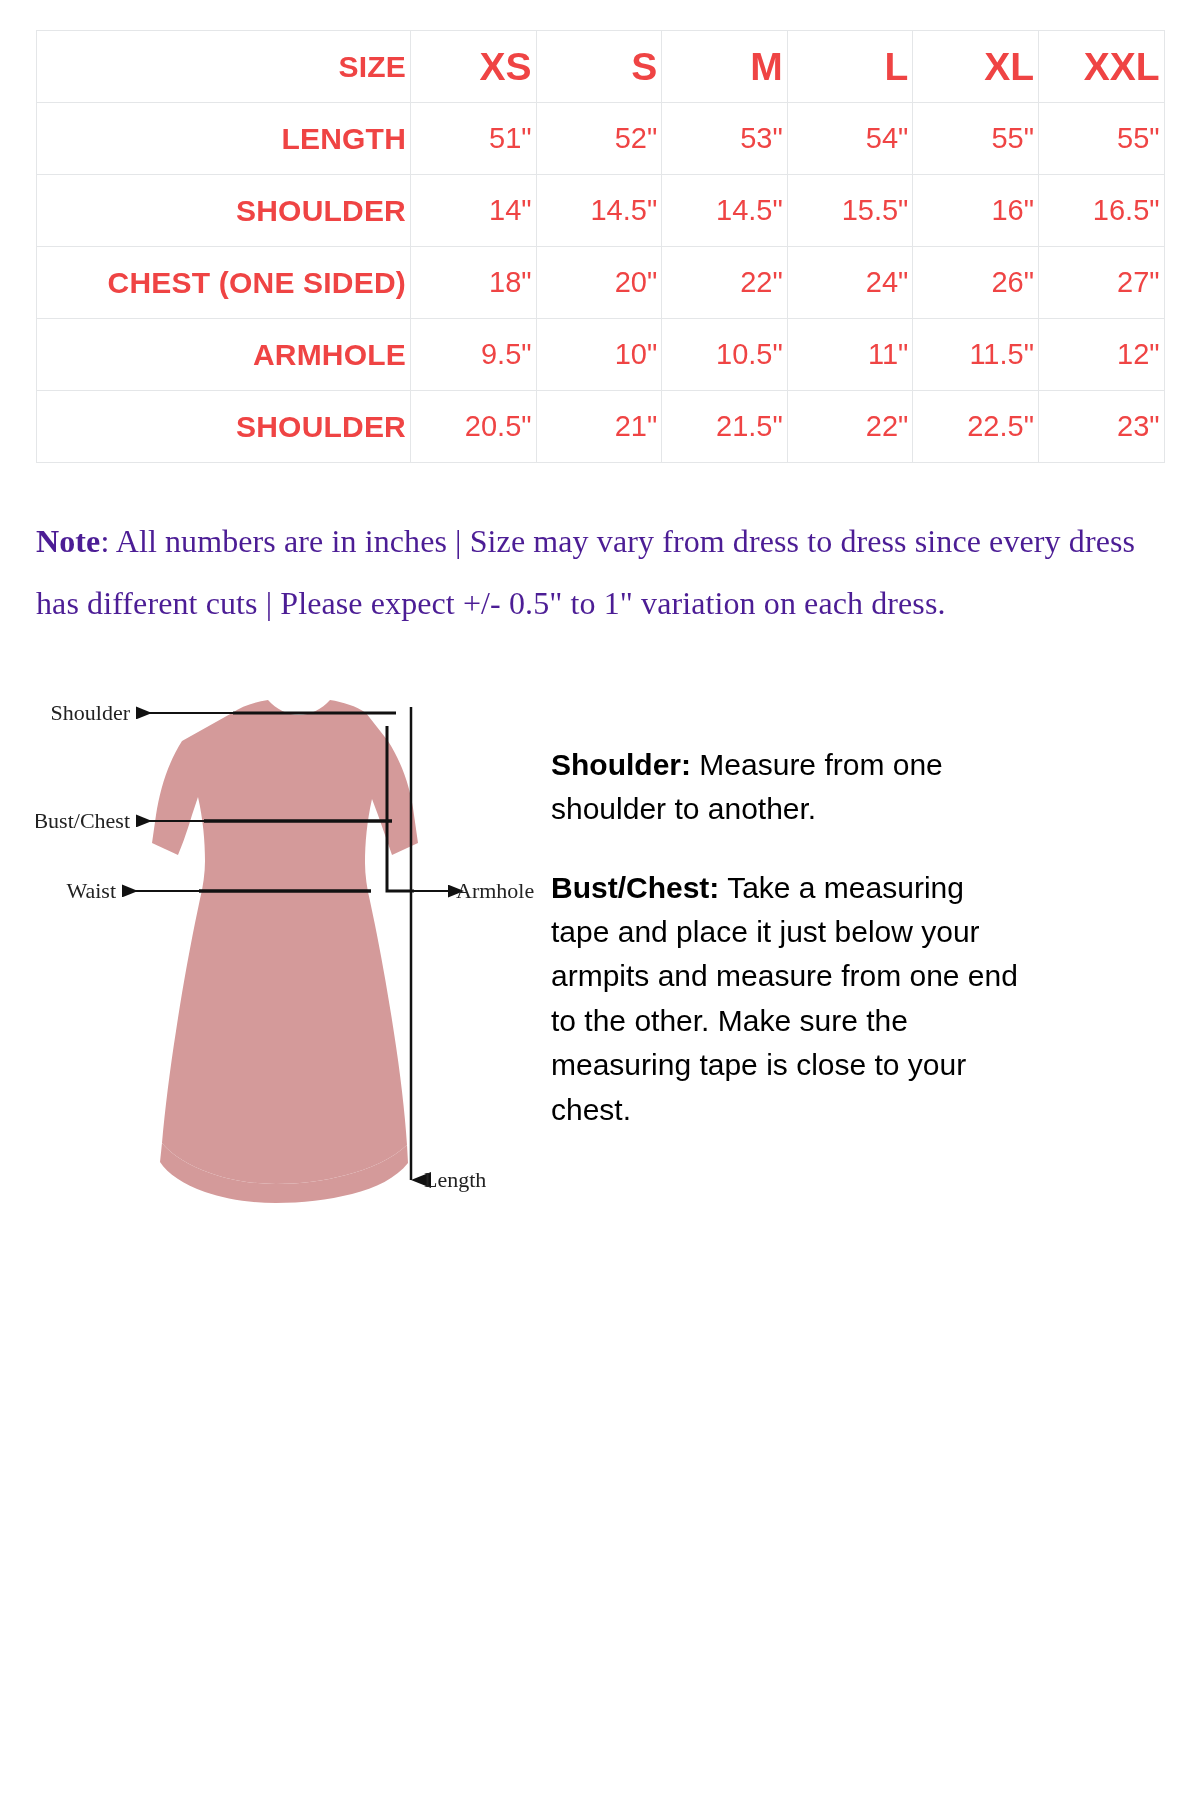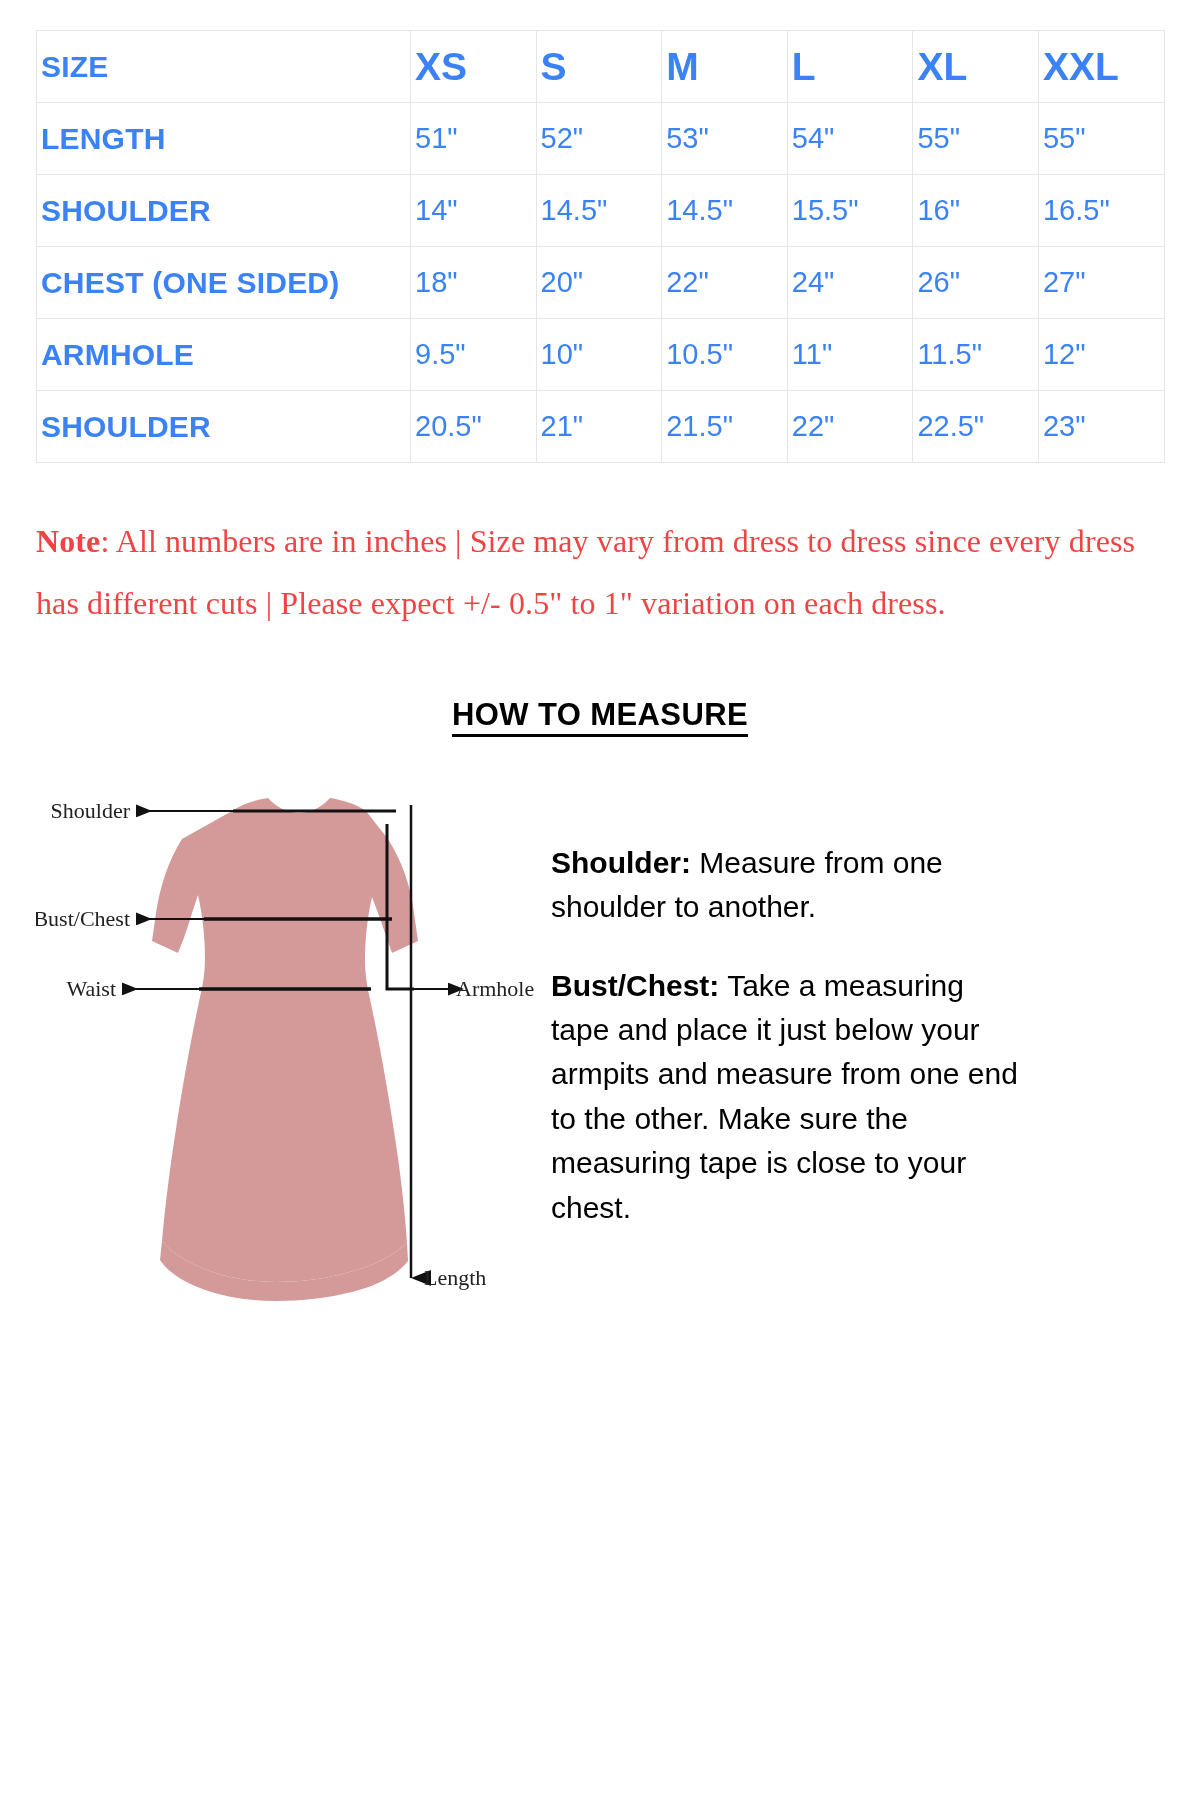--- a/index.html
+++ b/index.html
@@ -26,25 +26,25 @@
 
   
   .size-table {
     width: 1128px;
     border-collapse: collapse;
     table-layout: fixed;
     margin: 0 auto;
   }
   .size-table td, .size-table th {
     border: 1.5px solid #e4e6e8;
-    text-align: left;
+    text-align: right;
     vertical-align: middle;
     height: 72px;
     font-weight: bold;
-    color: #3b82f6;
+    color: #ef4444;
     padding: 0 4px;
   }
   .size-table .col-label {
     width: 374px;
     font-size: 30px;
     letter-spacing: 0.2px;
   }
   .size-table .col-size {
     width: 125.6px;
     font-size: 39px;
@@ -60,21 +60,21 @@
   .size-table tbody td.rowhead {
     font-weight: bold;
     font-size: 30px;
   }
 
   
   .note {
     font-family: "Liberation Serif", serif;
     font-size: 32px;
     line-height: 1.95;
-    color: #ef4444;
+    color: #4c1d95;
     margin: 47px 8px 0 0;
     text-align: left;
     letter-spacing: 0.1px;
   }
   .note .note-label {
     font-weight: bold;
   }
 
   
   .how-title {
@@ -177,21 +177,20 @@
         <td class="col-size val">21.5"</td>
         <td class="col-size val">22"</td>
         <td class="col-size val">22.5"</td>
         <td class="col-size val">23"</td>
       </tr>
     </tbody>
   </table>
 
   <p class="note"><span class="note-label">Note</span><span>: All numbers are in inches | Size may vary from dress to dress since every dress has different cuts | Please expect +/- 0.5" to 1" variation on each dress.</span></p>
 
-  <div class="how-title"><span>HOW TO MEASURE</span></div>
 
   <div class="measure-wrap">
 
     <div class="diagram-col">
       <svg width="505" height="560" viewBox="0 0 505 560" xmlns="http://www.w3.org/2000/svg">
         <defs>
           <marker id="arrL" markerWidth="9" markerHeight="9" refX="8" refY="3.2" orient="auto">
             <path d="M8,0 L0,3.2 L8,6.4 Z" fill="#111"></path>
           </marker>
           <marker id="arrR" markerWidth="9" markerHeight="9" refX="1" refY="3.2" orient="auto">

